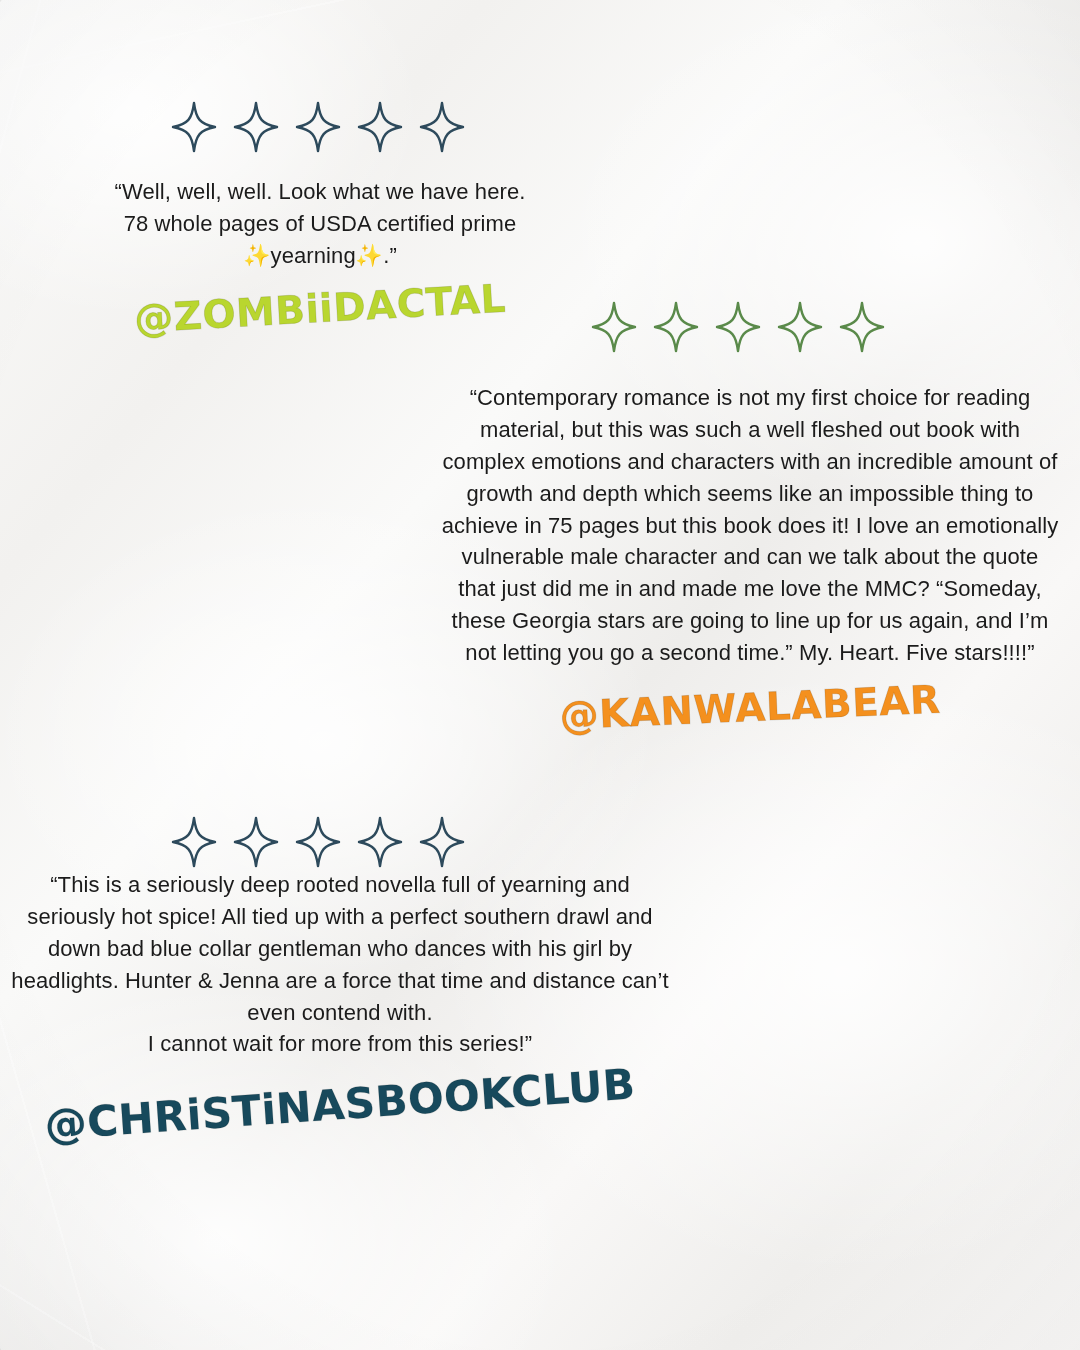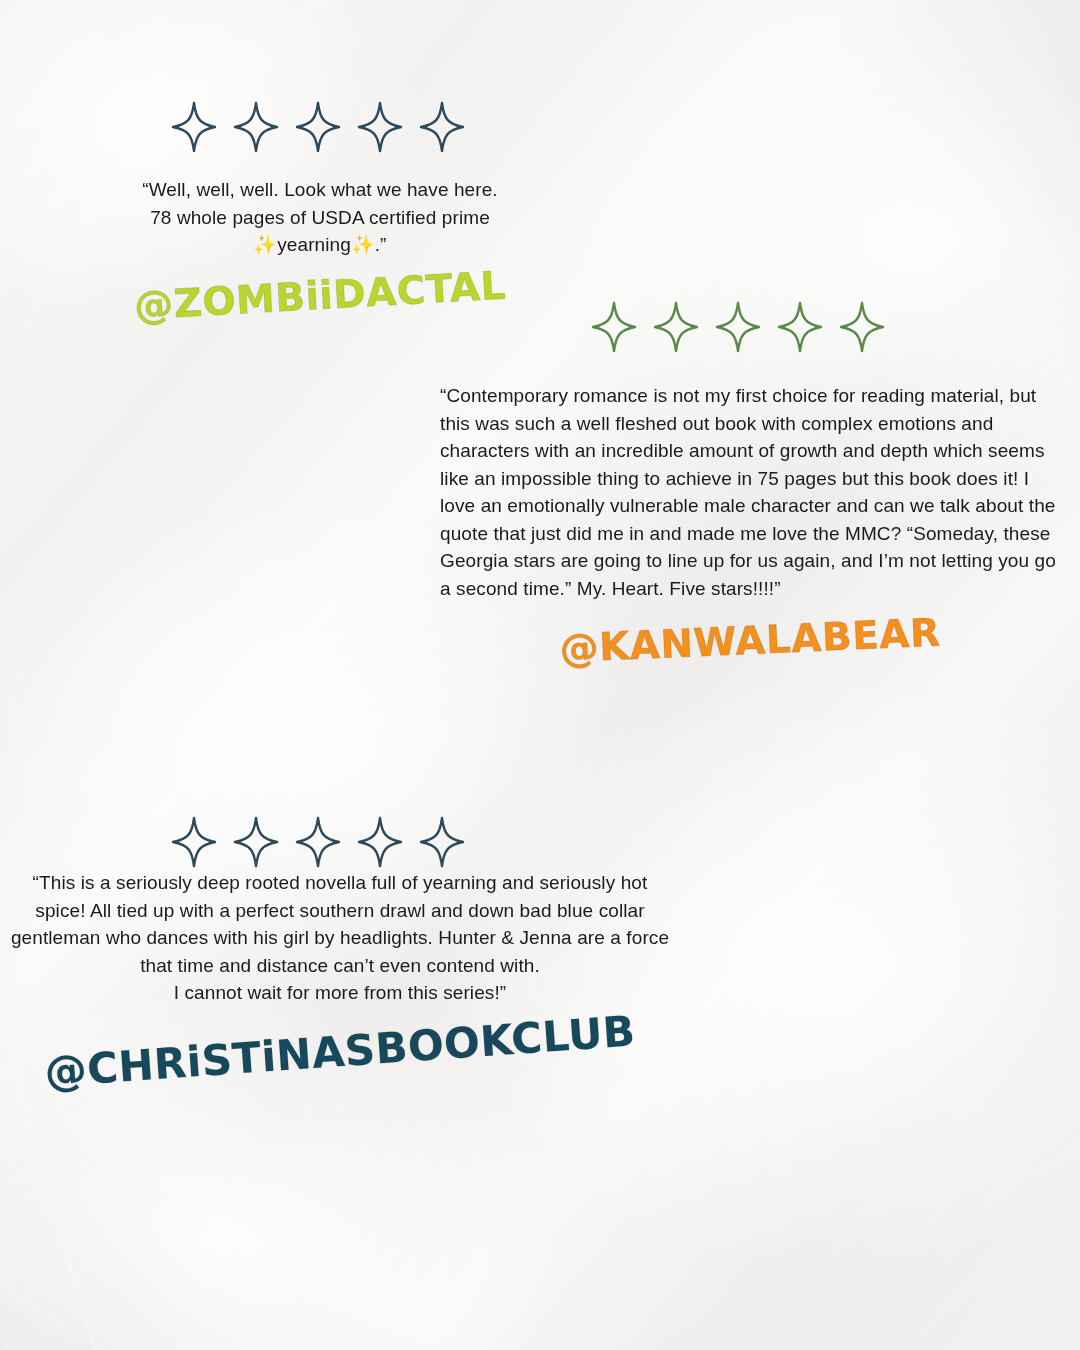--- a/index.html
+++ b/index.html
@@ -51,21 +51,21 @@
   }
 
   .stars {
     display: flex;
     gap: 14px;
     align-items: center;
   }
   .stars svg { display: block; }
 
   .quote {
-    font-size: 19px;
+    font-size: 22px;
     line-height: 1.45;
     color: #1b1b1b;
     letter-spacing: 0.1px;
     white-space: pre-line;
   }
 
   .handle {
     font-family: "DejaVu Sans", sans-serif;
     font-weight: bold;
     font-size: 39px;
@@ -80,21 +80,21 @@
   #review-1 .handle {
     margin-top: 14px;
     text-align: center;
     color: #b9d62f;
     transform: rotate(-3.2deg);
   }
 
   
   #review-2 { left: 440px; top: 300px; width: 620px; }
   #review-2 .stars { margin-left: 150px; }
-  #review-2 .quote { margin-top: 28px; }
+  #review-2 .quote { text-align: center; margin-top: 28px; }
   #review-2 .handle {
     margin-top: 16px;
     text-align: center;
     color: #f4901e;
     transform: rotate(-2.5deg);
   }
 
   
   #review-3 { left: 10px; top: 815px; width: 660px; }
   #review-3 .stars { margin-left: 160px; }

